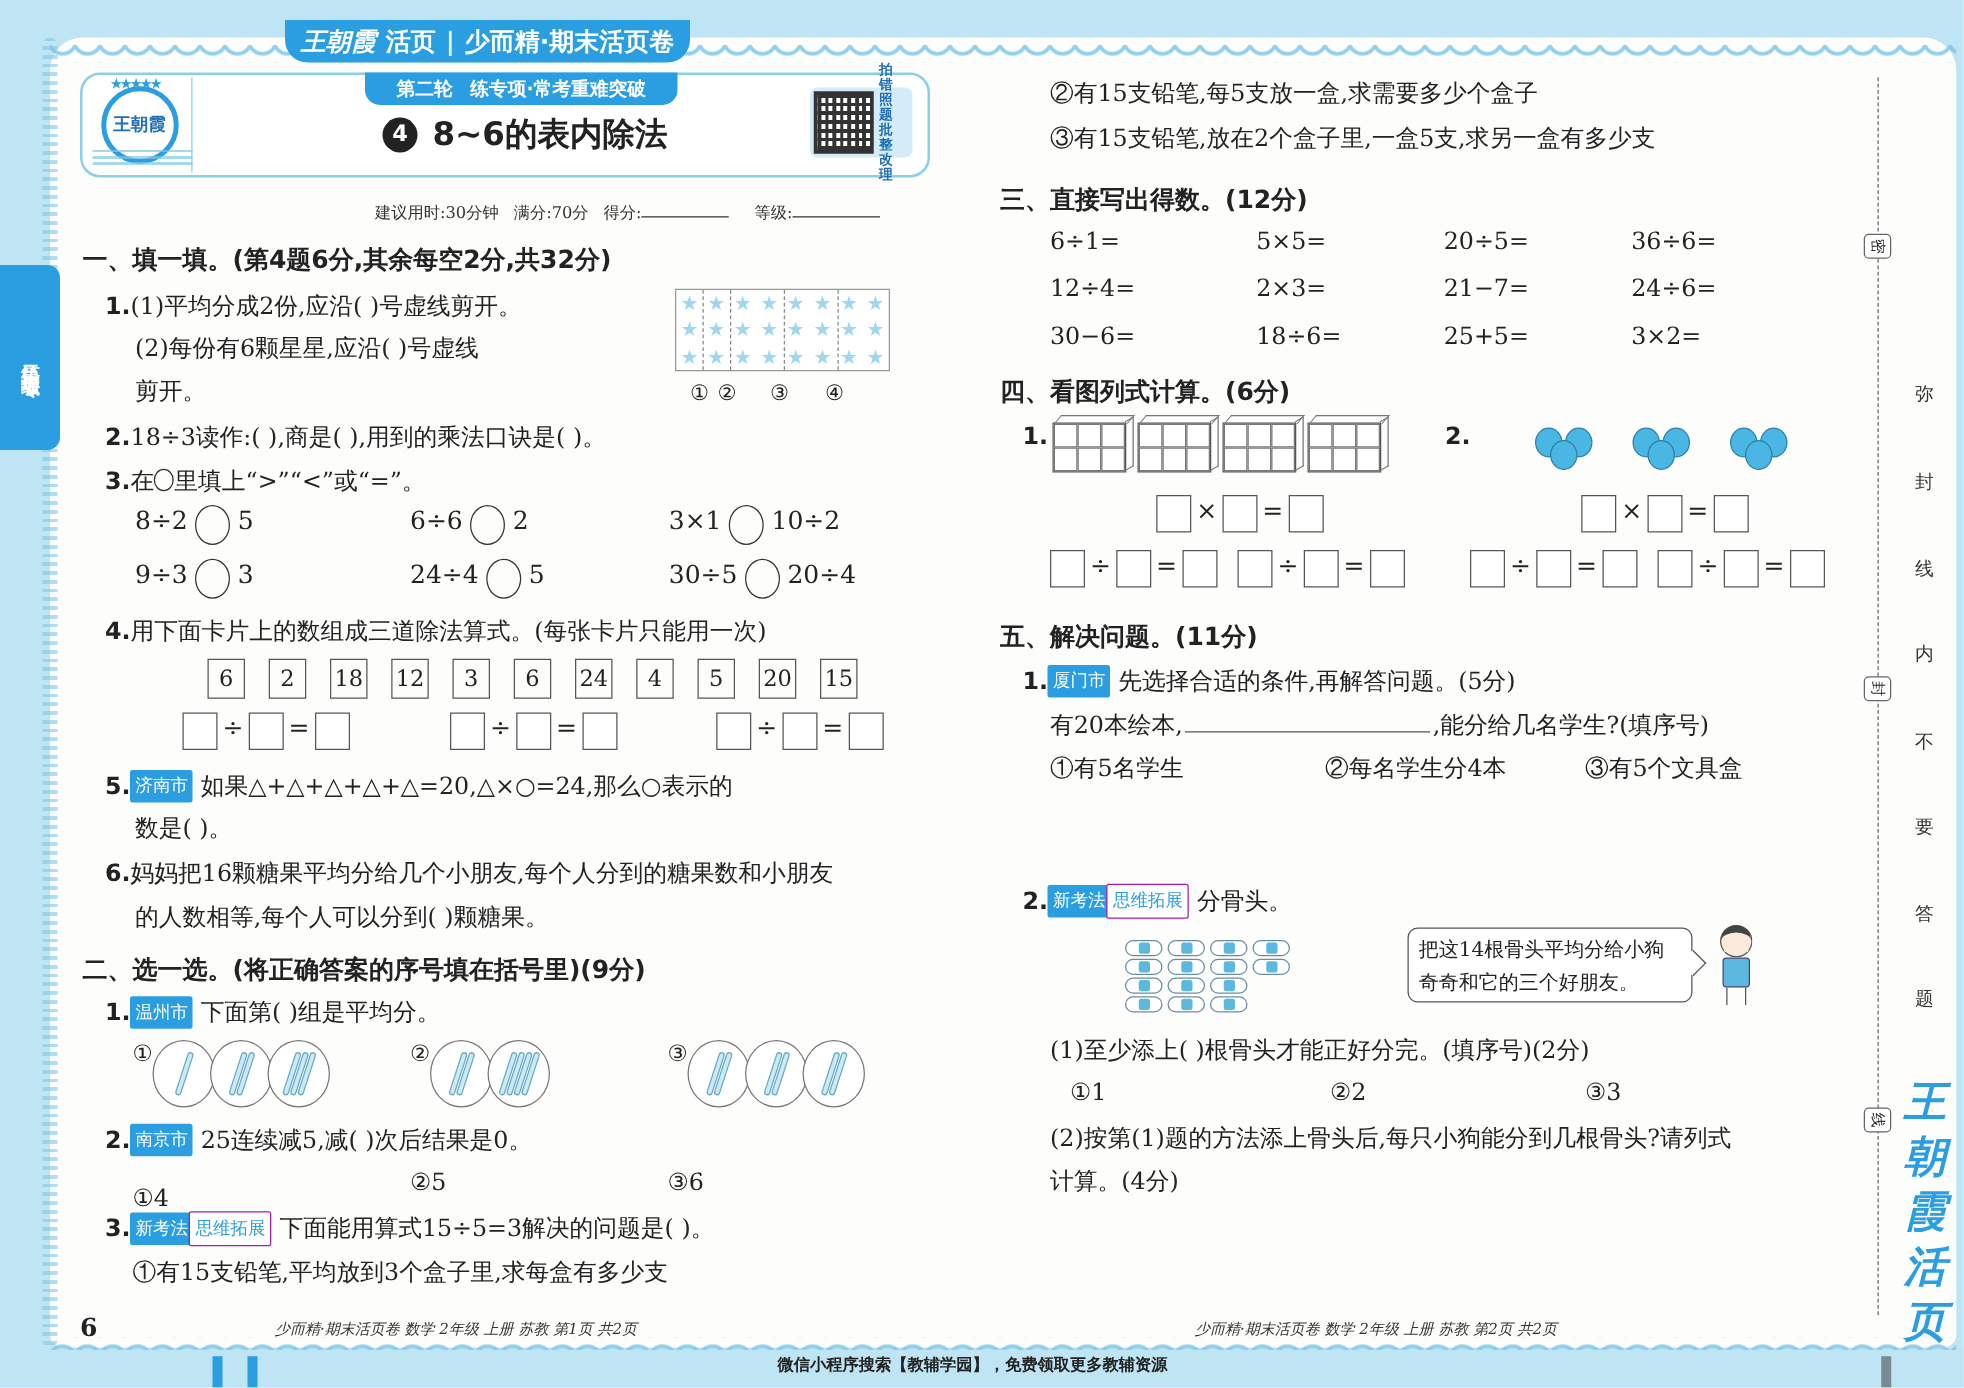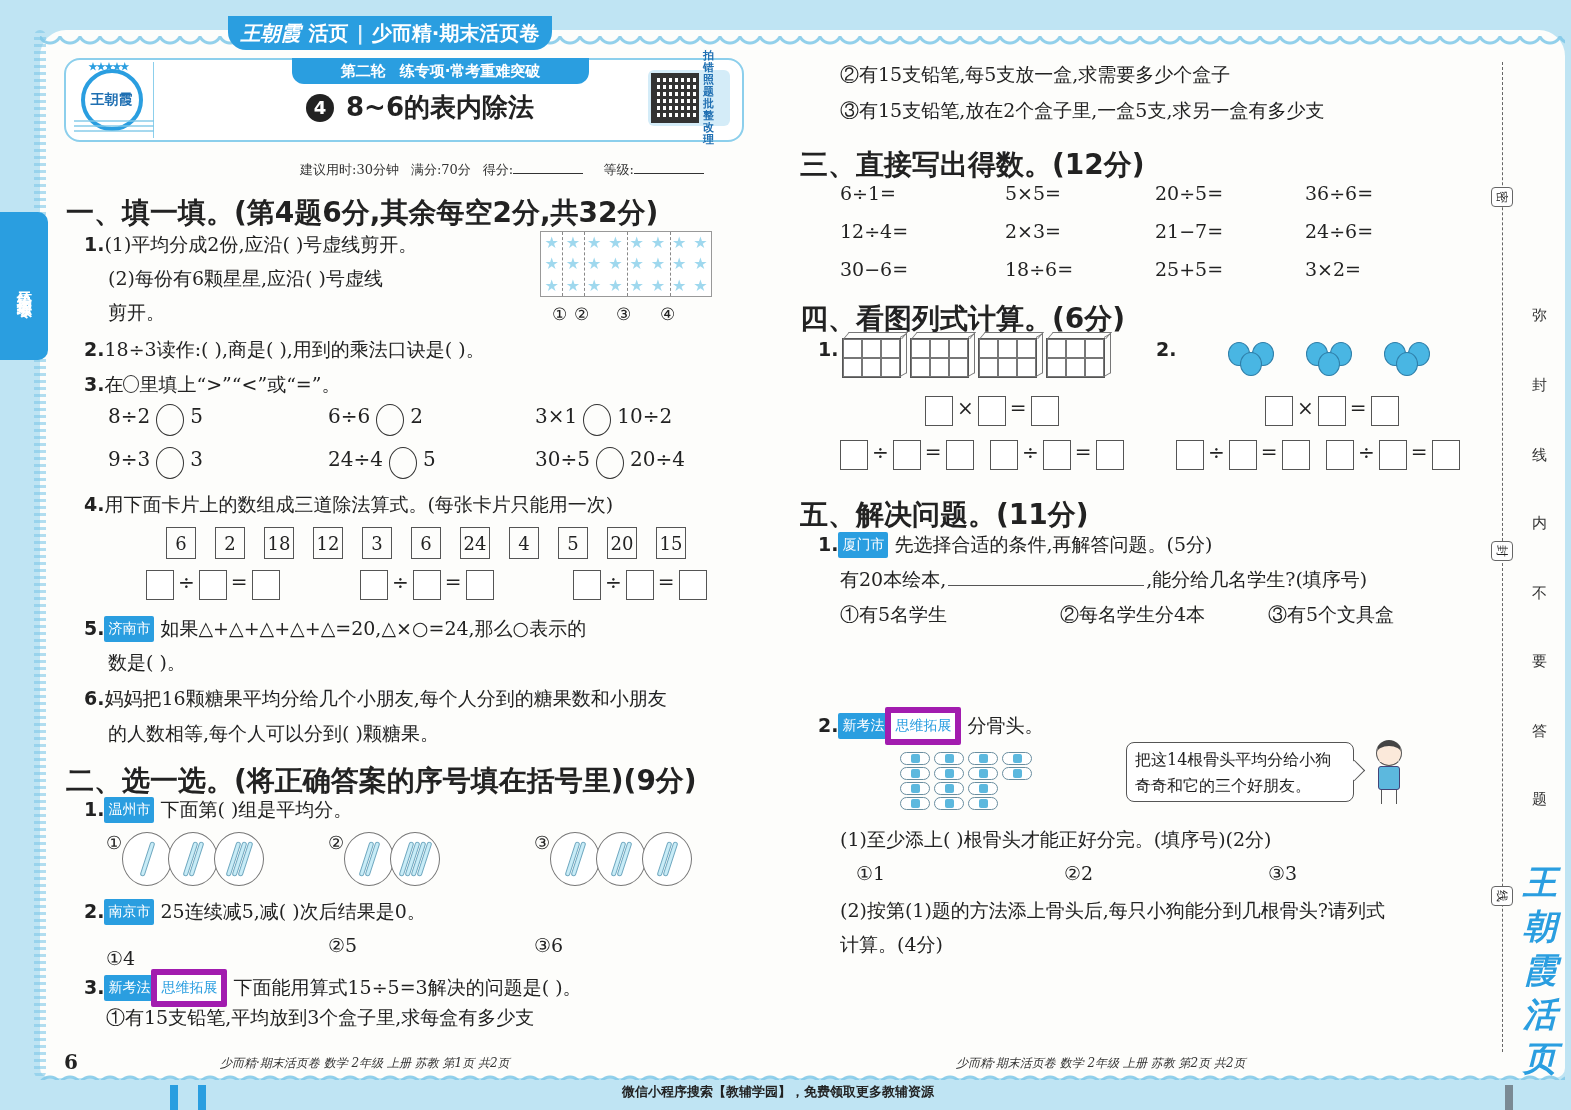--- a/index.html
+++ b/index.html
@@ -57,21 +57,21 @@
     display: flex; align-items: center; justify-content: center;
     font-size: 14px; color: #1f6fb2; font-weight: bold; position: relative;
   }
   .logo-stars { position: absolute; top: -12px; left: 4px; font-size: 10px; color: #2a9ee0; letter-spacing: -1px; }
   .logo-waves {
     position: absolute; left: 4px; bottom: 4px; width: 80px; height: 14px;
     background: repeating-linear-gradient(180deg, #7fc8e8 0 2px, transparent 2px 5px);
     opacity: .7;
   }
   .subtitle-tab {
-    position: absolute; left: 226px; top: -2px; width: 297px; height: 26px;
+    position: absolute; left: 226px; top: -2px; width: 250px; height: 26px;
     background: #2a9ee0; border-radius: 0 0 12px 12px;
     color: #fff; font-size: 15px; font-weight: bold;
     display: flex; align-items: center; justify-content: center; gap: 14px;
   }
   .lesson-title {
     position: absolute; left: 240px; top: 30px;
     font-size: 26px; font-weight: bold; color: #222;
     display: flex; align-items: center; gap: 12px;
   }
   .lesson-num {
@@ -99,28 +99,28 @@
   .blank-line { display: inline-block; width: 70px; border-bottom: 1px solid #333; height: 14px; }
 
   
   .side-tab {
     position: absolute; left: 0; top: 212px; width: 48px; height: 148px;
     background: #2a9ee0; border-radius: 0 10px 10px 0;
     color: #fff; font-size: 15px; font-weight: bold;
     writing-mode: vertical-rl; display: flex; align-items: center; justify-content: center;
     letter-spacing: 1px;
   }
-  .h { position: absolute; font-size: 28px; font-weight: bold; font-family: "DejaVu Sans", "Liberation Sans", sans-serif; }
+  .h { position: absolute; font-size: 20px; font-weight: bold; font-family: "DejaVu Sans", "Liberation Sans", sans-serif; }
   .t { position: absolute; white-space: nowrap; font-size: 19px; }
   .num { font-family: "DejaVu Sans", "Liberation Sans", sans-serif; font-weight: bold; }
   .tag {
     display: inline-block; background: #2a9ee0; color: #fff; font-size: 14px;
     padding: 4px 4px; border-radius: 2px; font-family: "DejaVu Sans", sans-serif; vertical-align: 2px;
   }
-  .tag.outline { background: #fff; color: #2a9ee0; border: 6px solid #a21caf; margin-left: -3px; }
+  .tag.outline { background: #fff; color: #2a9ee0; border: 1px solid #a21caf; margin-left: -3px; }
 
   .circle-blank {
     display: inline-block; width: 28px; height: 32px; border: 1.5px solid #333; border-radius: 50%;
     vertical-align: middle; margin: 0 2px;
   }
   .small-circle { display: inline-block; width: 16px; height: 18px; border: 1.2px solid #333; border-radius: 50%; vertical-align: -2px; }
   .box {
     display: inline-block; width: 28px; height: 30px; border: 1.5px solid #555; vertical-align: middle; background: #fff;
   }
   .eq { display: flex; align-items: flex-start; gap: 4px; font-size: 20px; }

